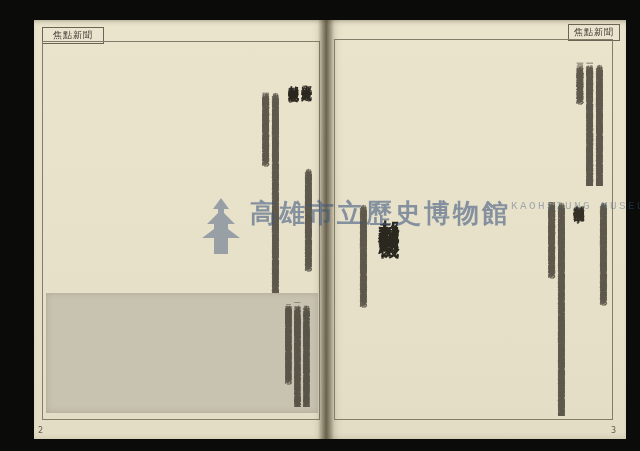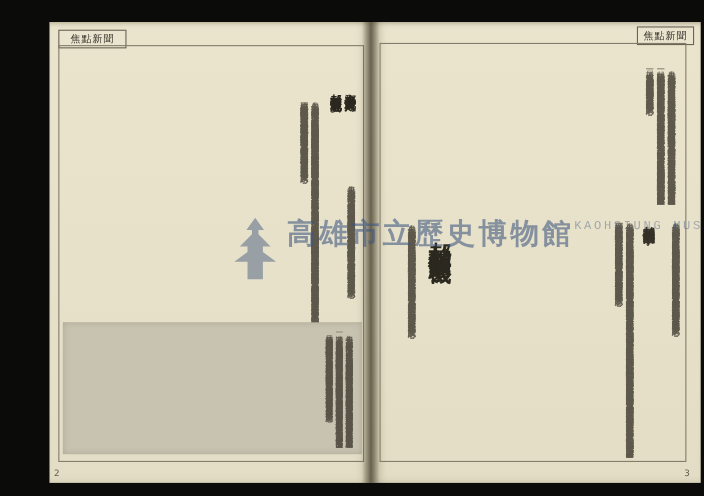--- a/index.html
+++ b/index.html
@@ -2,21 +2,21 @@
 <html><head>
 <meta charset="utf-8">
 <style>
   html,body{margin:0;padding:0;}
   body{
     width:640px;height:451px;overflow:hidden;
     background:#0b0b0a;
     font-family:"DejaVu Sans",sans-serif;
     position:relative;
   }
-  .canvas{position:absolute;left:15px;top:0;width:584px;height:451px;}
+  .canvas{position:absolute;left:4px;top:0;width:584px;height:451px;}
 
   
   .page{
     position:absolute;top:20px;height:419px;
     background:linear-gradient(180deg,#eae4cd 0%,#e7e1ca 55%,#e3ddc5 100%);
   }
   .page.left{
     left:30px;width:292px;
     box-shadow:inset -8px 0 10px -5px rgba(70,60,35,.55), inset 0 3px 5px -3px rgba(70,60,35,.4);
   }

